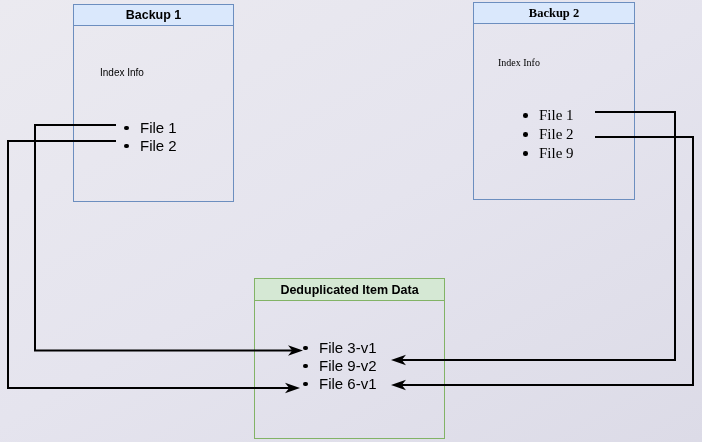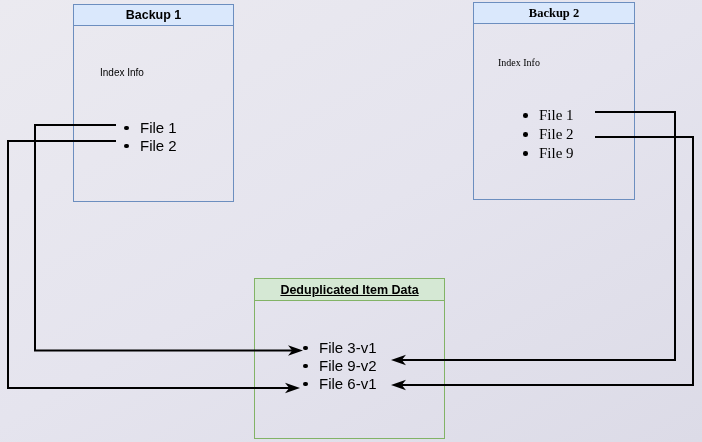--- a/index.html
+++ b/index.html
@@ -18,21 +18,21 @@
     width: 702px;
     height: 442px;
     background: linear-gradient(150deg, #ebeaf0 0%, #e5e4ee 50%, #dcdbe7 100%);
   }
   .node {
     position: absolute;
     box-sizing: border-box;
     background: transparent;
   }
   .node.blue   { border: 1.5px solid #6c8ebf; }
-  .node.green  { border: 1.5px solid #82b366; text-decoration: underline; }
+  .node.green  { border: 1.5px solid #82b366; }
   .hdr {
     box-sizing: border-box;
     width: 100%;
     text-align: center;
     font-weight: bold;
     font-size: 12.5px;
   }
   .node.blue .hdr {
     height: 21px;
     line-height: 21px;

